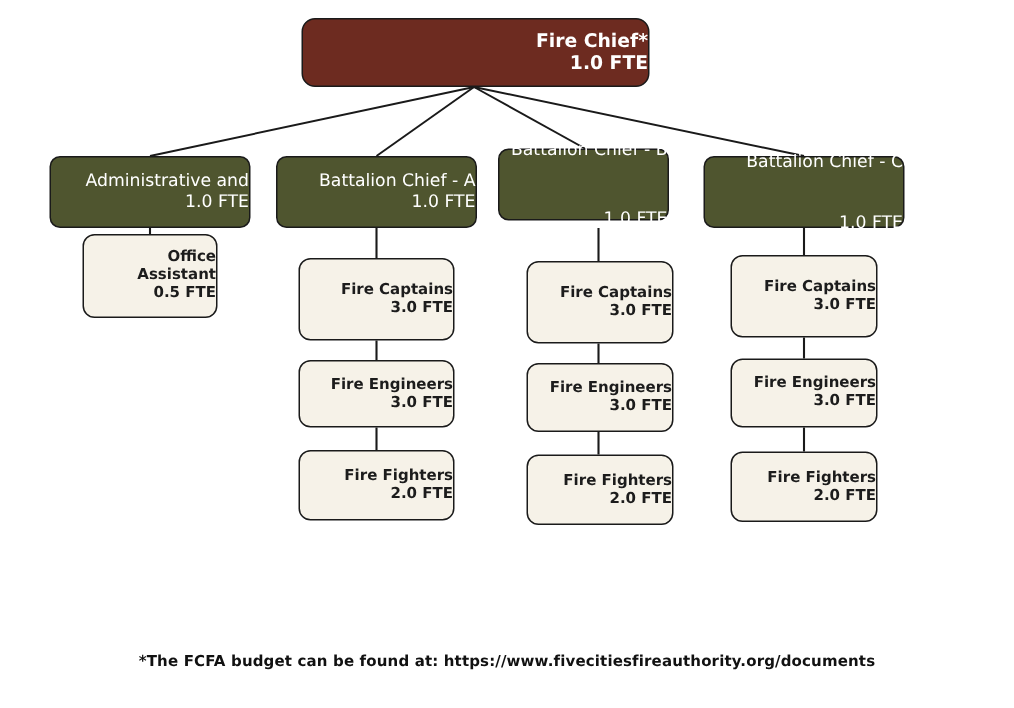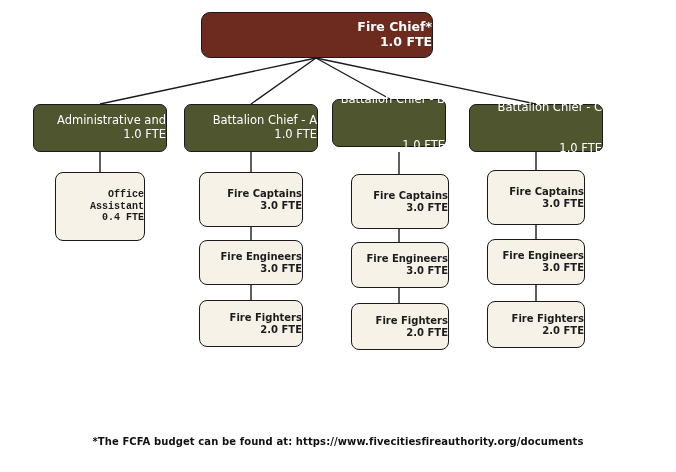--- a/index.html
+++ b/index.html
@@ -123,24 +123,24 @@
   <div class="node lvl2" style="left:332px; top:99px; width:114px; height:48px;gap:32px;">
     <span class="line">Battalion Chief - B</span>
     <span class="line">1.0 FTE</span>
   </div>
 
   <div class="node lvl2" style="left:469px; top:104px; width:134px; height:48px;gap:27px;">
     <span class="line">Battalion Chief - C</span>
     <span class="line">1.0 FTE</span>
   </div>
 
-  <div class="node leaf" style="left:55px; top:172px; width:90px; height:69px;font-family:Liberation Mono, monospace;">
+  <div class="node leaf" style="left:55px; top:156px; width:90px; height:56px;">
     <span class="line">Office</span>
     <span class="line">Assistant</span>
-    <span class="line">0.4 FTE</span>
+    <span class="line">0.5 FTE</span>
   </div>
 
   <div class="node leaf" style="left:199px; top:172px; width:104px; height:55px;">
     <span class="line">Fire Captains</span>
     <span class="line">3.0 FTE</span>
   </div>
 
   <div class="node leaf" style="left:199px; top:240px; width:104px; height:45px;">
     <span class="line">Fire Engineers</span>
     <span class="line">3.0 FTE</span>

